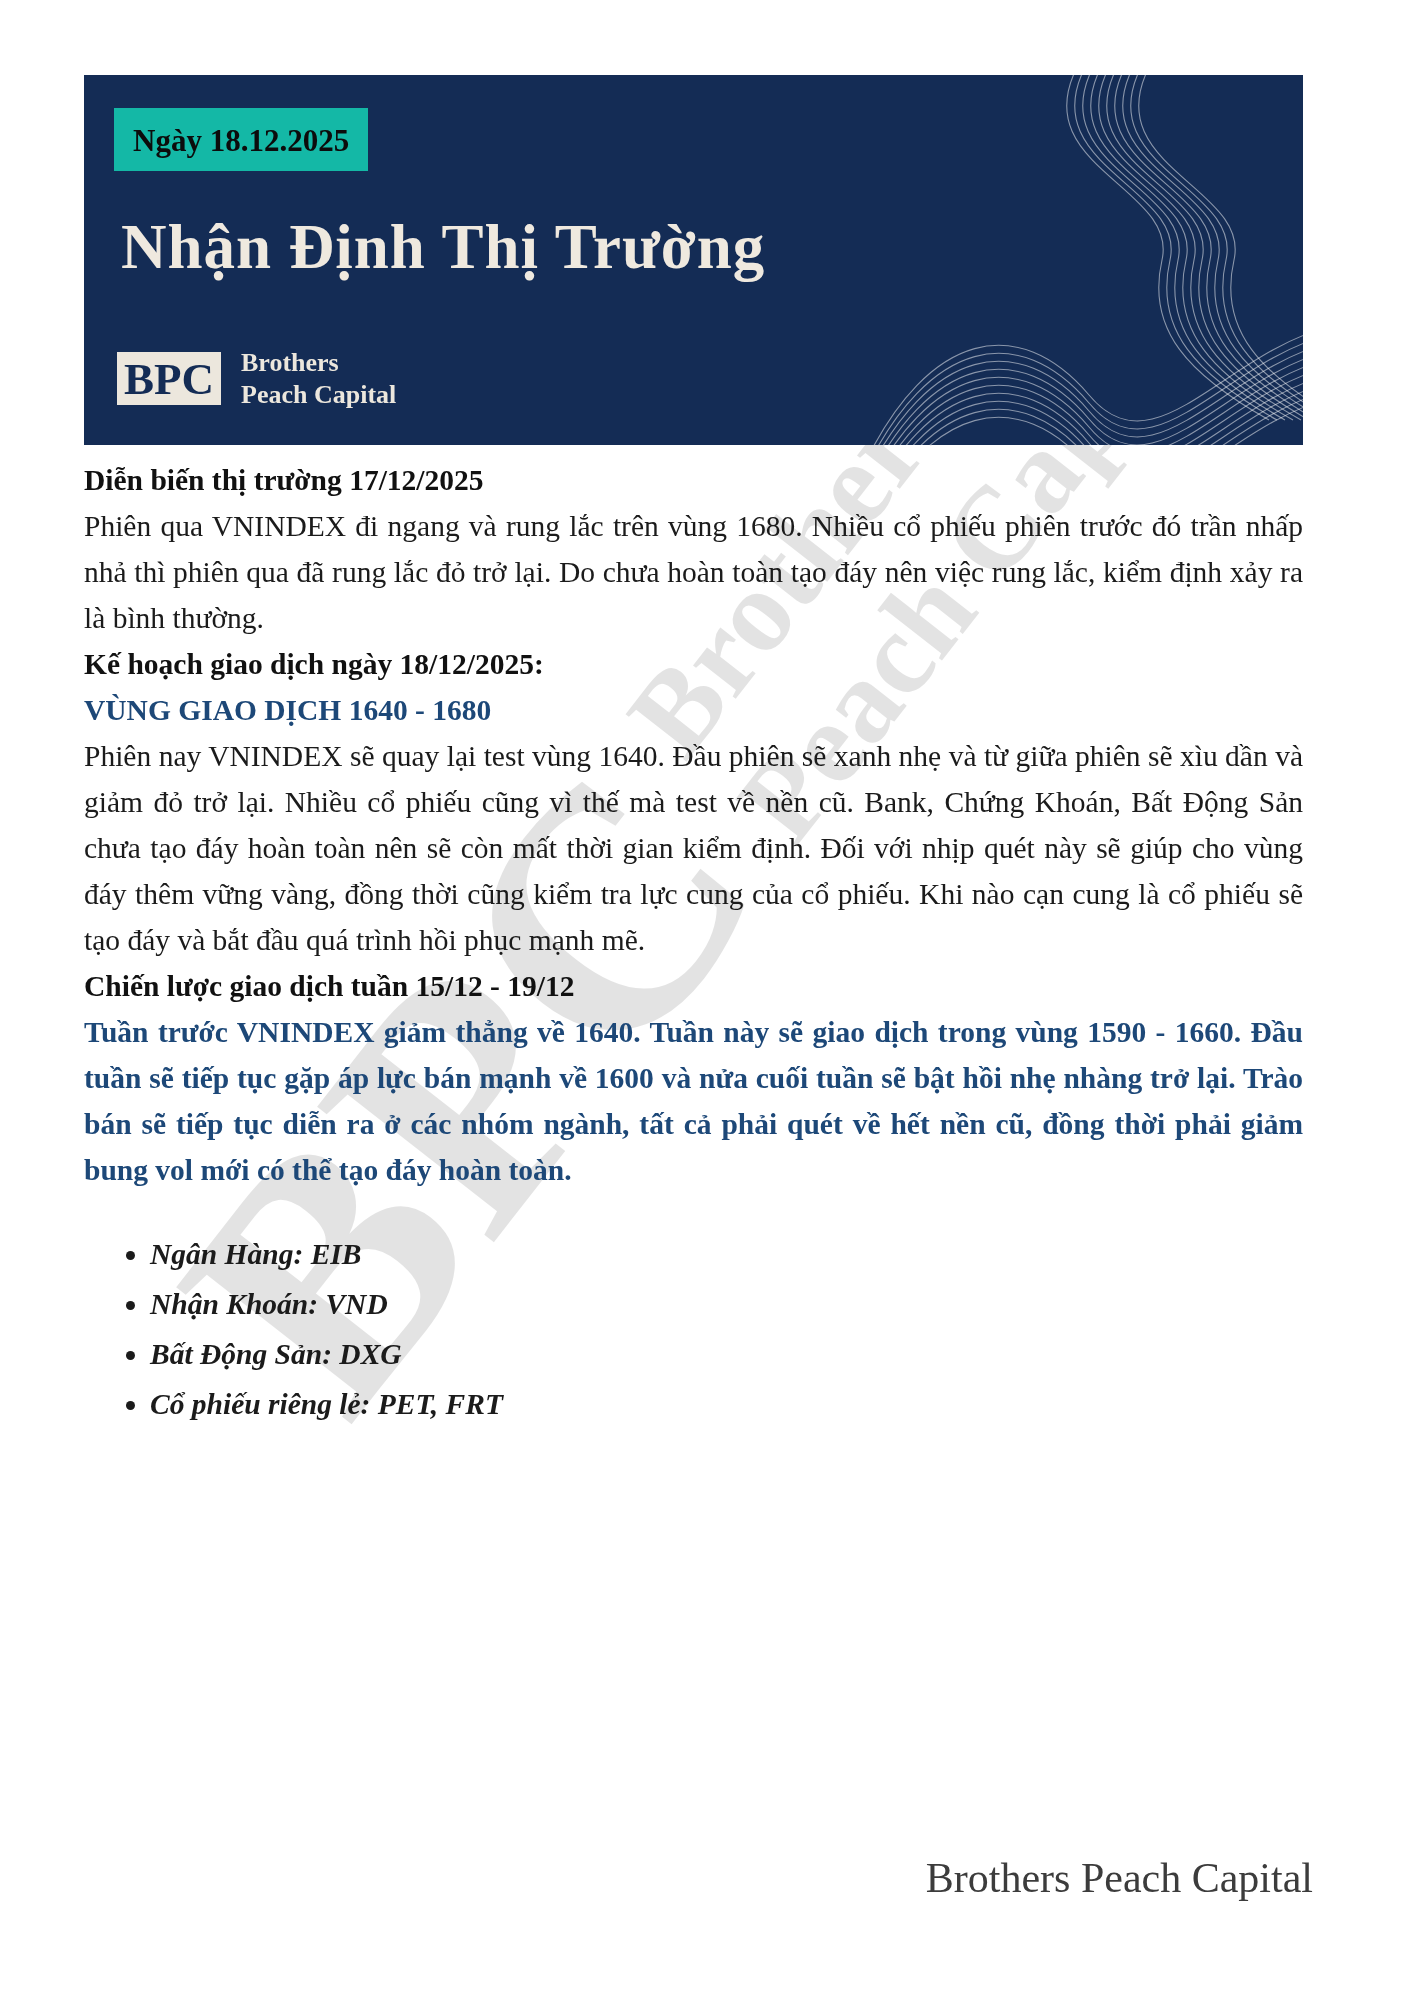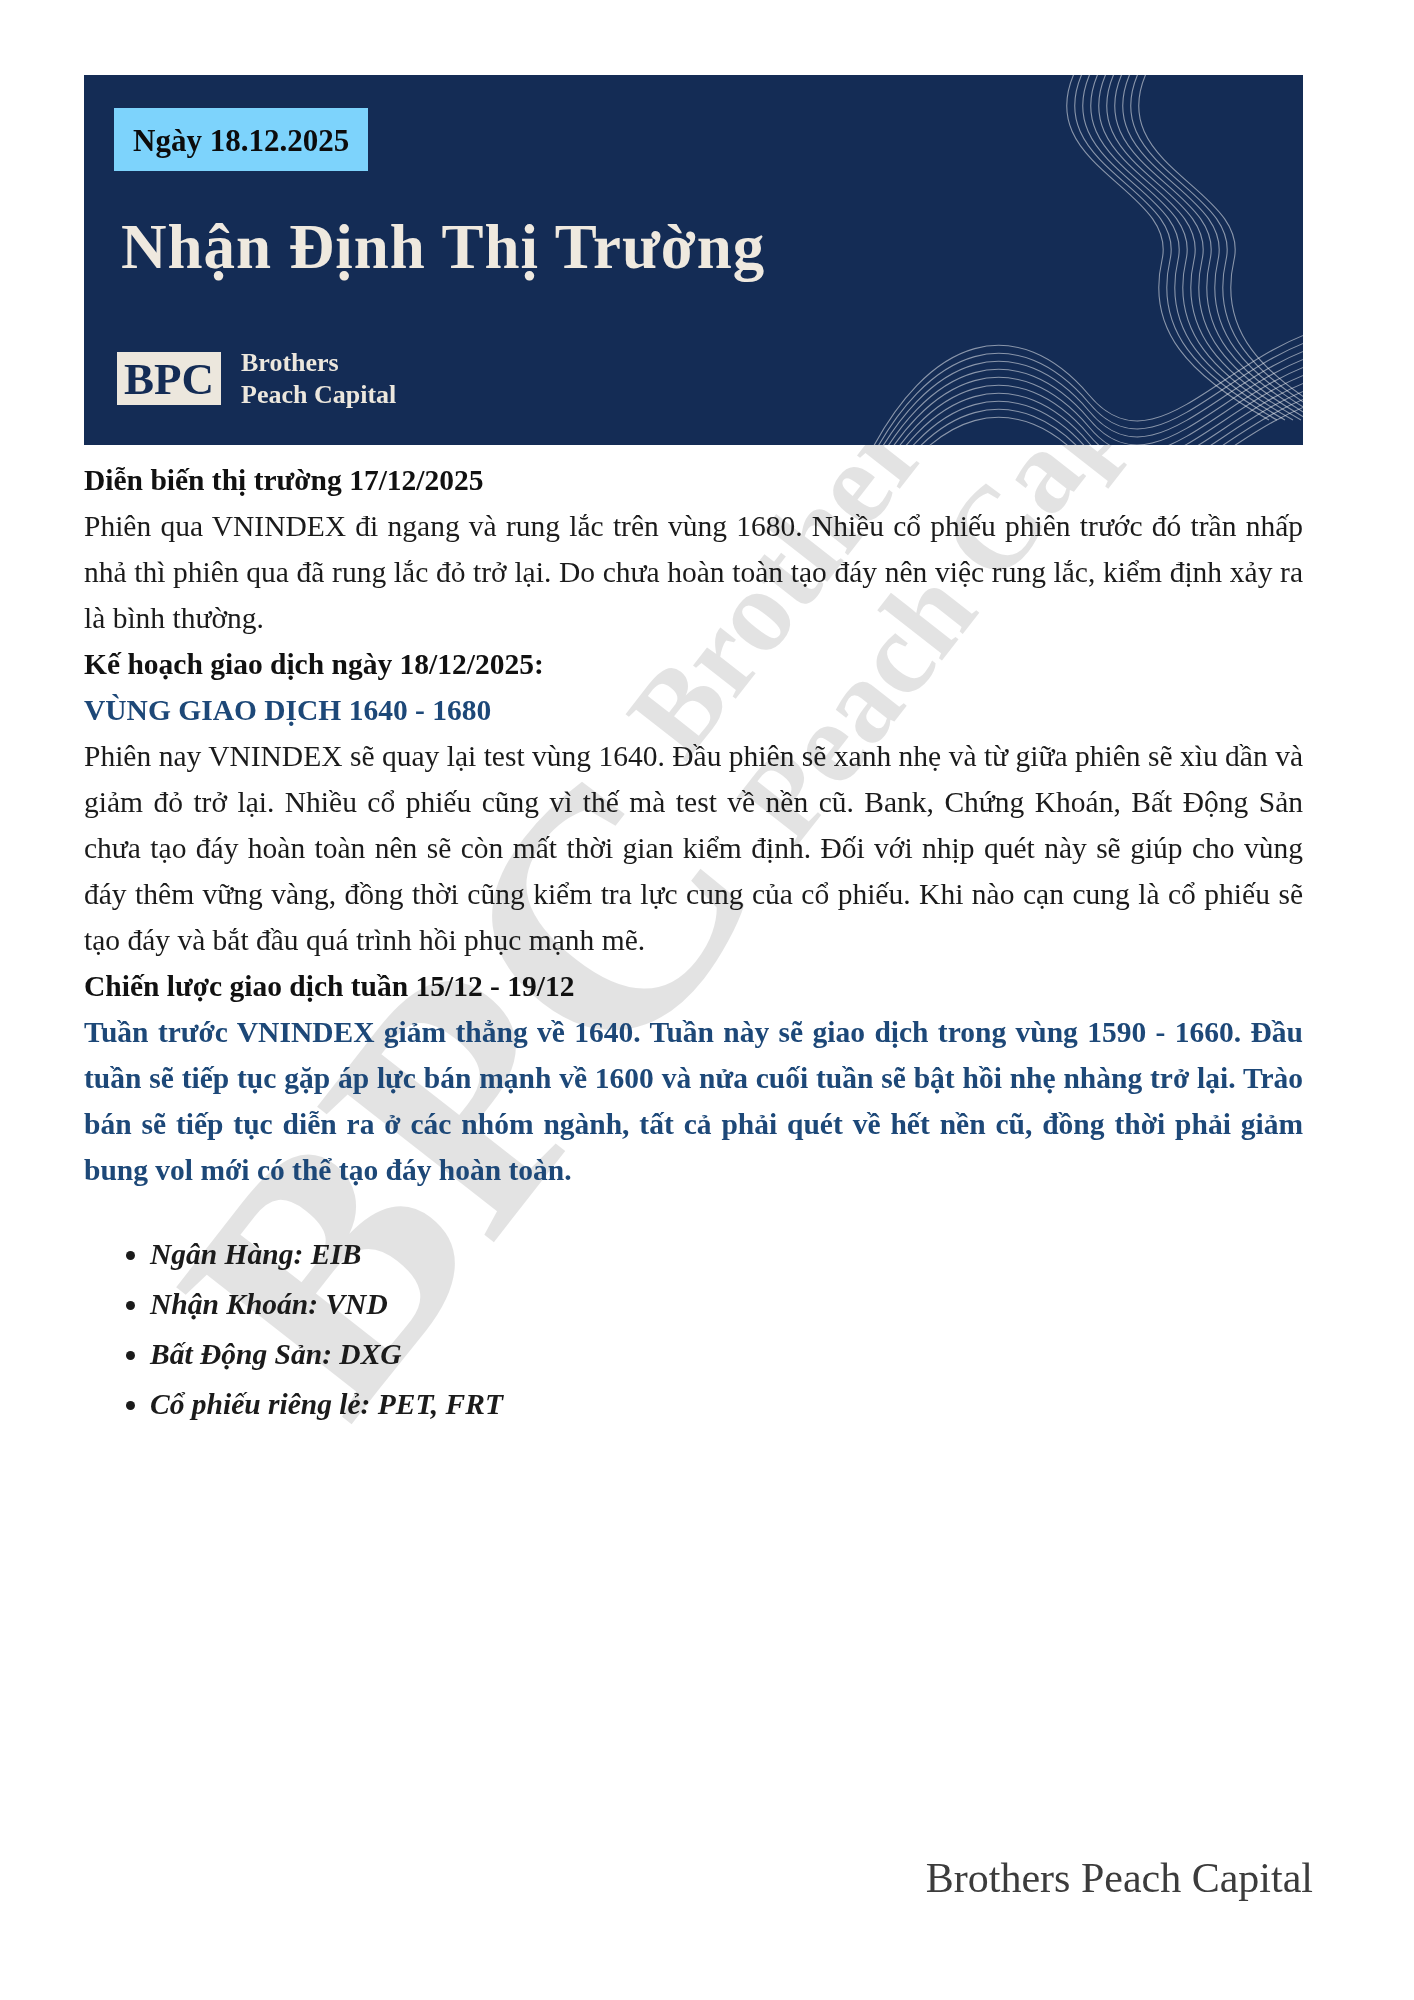--- a/index.html
+++ b/index.html
@@ -26,21 +26,21 @@
   .banner{
     position:relative;z-index:1;
     margin:75px 111px 0 84px;
     height:370px;
     background:#142c55;
     overflow:hidden;
   }
   .waves{position:absolute;inset:0;width:100%;height:100%;}
   .date-badge{
     position:absolute;left:30px;top:33px;
-    background:#7dd3fc;color:#0c0c0c;
+    background:#14b8a6;color:#0c0c0c;
     font-weight:bold;font-size:31px;line-height:1;
     padding:17px 19px 15px 19px;
   }
   .banner-title{
     position:absolute;left:32px;top:136px;margin:5px;
     color:#efe9df;font-size:63px;font-weight:bold;line-height:1;
     letter-spacing:1px;
   }
   .logo{
     position:absolute;left:30px;top:272px;

